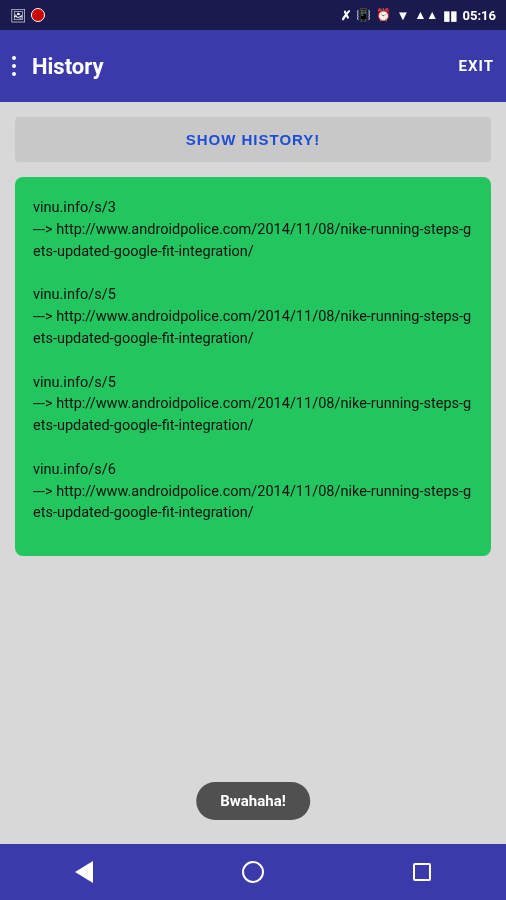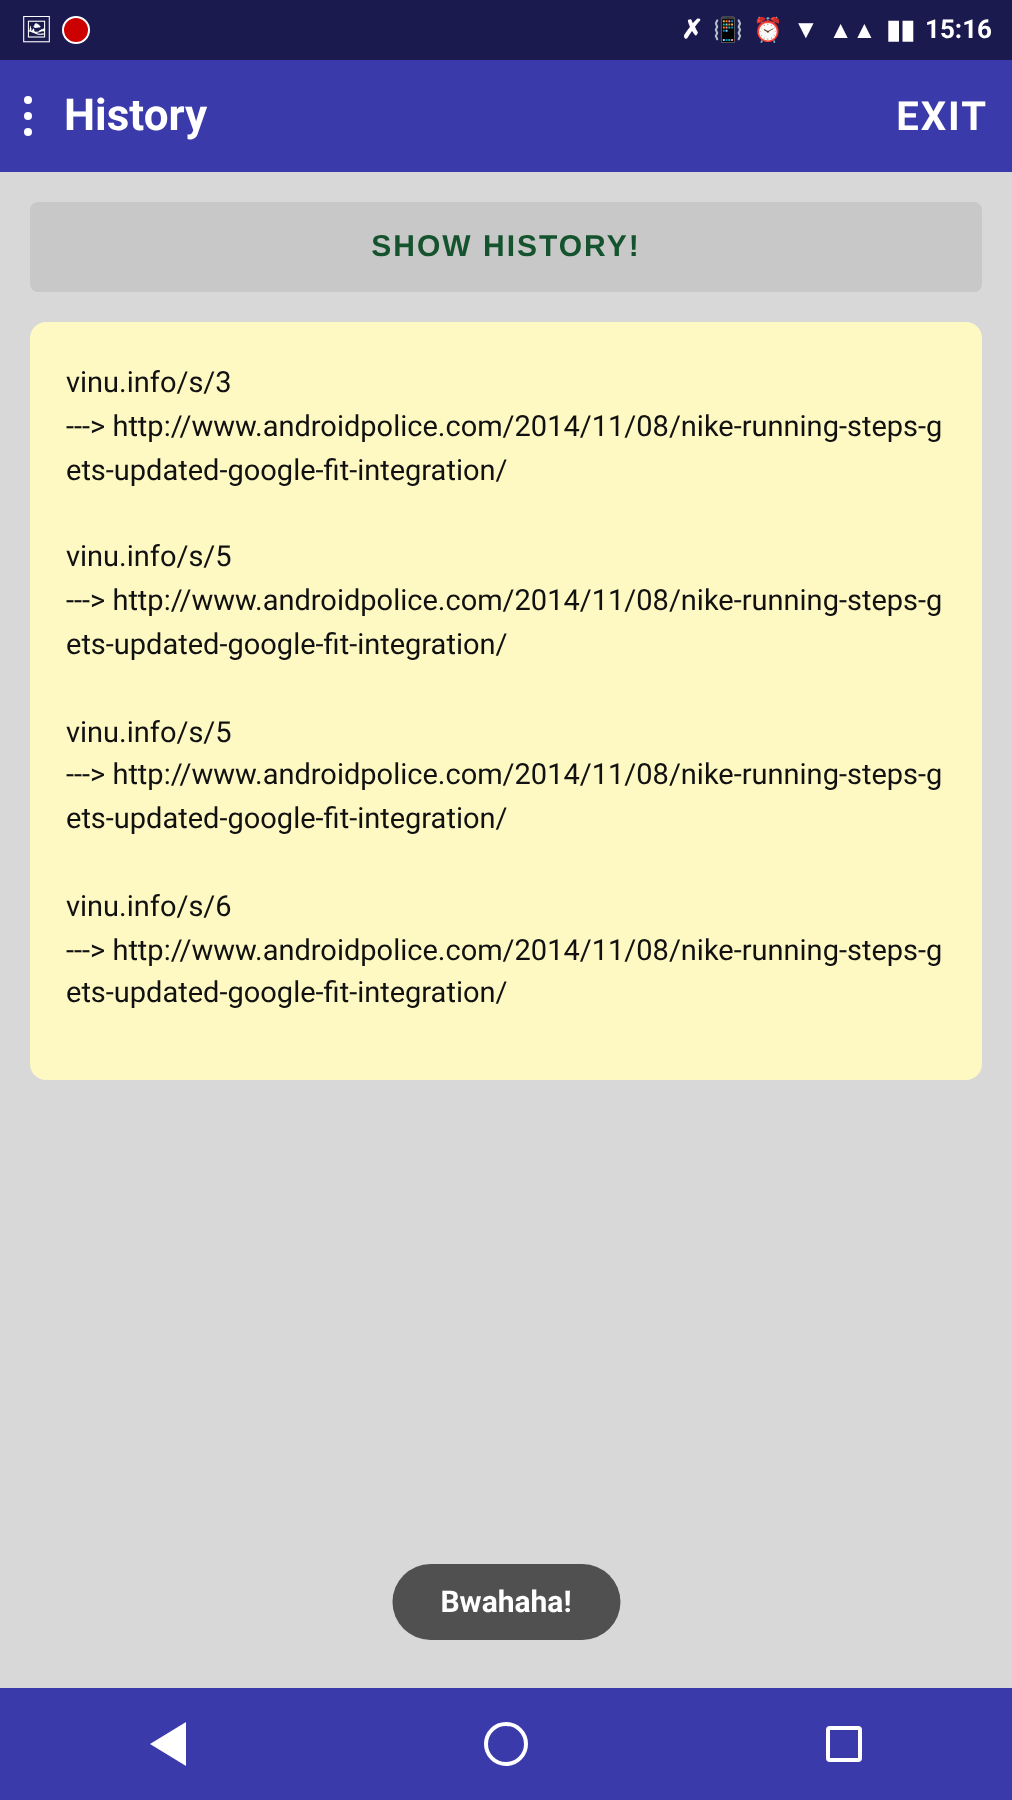--- a/index.html
+++ b/index.html
@@ -40,21 +40,21 @@
       display: flex;
       align-items: center;
       gap: 5px;
       font-size: 12px;
       font-weight: bold;
     }
 
     
     .app-bar {
       width: 100%;
-      height: 56px;
+      height: 72px;
       background-color: #3a3aaa;
       display: flex;
       align-items: center;
       padding: 0 12px;
       color: white;
     }
 
     .menu-icon {
       display: flex;
       flex-direction: column;
@@ -72,21 +72,21 @@
     }
 
     .app-title {
       flex: 1;
       font-size: 22px;
       font-weight: bold;
       color: white;
     }
 
     .exit-button {
-      font-size: 20px;
+      font-size: 15px;
       font-weight: bold;
       color: white;
       cursor: pointer;
       letter-spacing: 1px;
     }
 
     
     .main-content {
       background-color: #d8d8d8;
       padding: 15px;
@@ -96,28 +96,28 @@
 
     .show-history-btn {
       width: 100%;
       padding: 14px;
       background-color: #c8c8c8;
       border: none;
       border-radius: 4px;
       font-size: 15px;
       font-weight: bold;
       letter-spacing: 1px;
-      color: #14532d;
+      color: #1d4ed8;
       cursor: pointer;
       margin-bottom: 15px;
       text-align: center;
     }
 
     .history-card {
-      background-color: #fef9c3;
+      background-color: #22c55e;
       border-radius: 8px;
       padding: 20px 18px;
       font-size: 14.5px;
       color: #111;
       line-height: 1.5;
     }
 
     .history-entry {
       margin-bottom: 22px;
     }
@@ -237,21 +237,21 @@
     <span style="font-size:13px;">🖼</span>
     <span class="notif-dot"></span>
   </div>
   <div class="status-bar-right">
     <span class="icon-bluetooth">✗</span>
     <span class="icon-vibrate">📳</span>
     <span class="icon-alarm">⏰</span>
     <span style="font-size:13px;">▼</span>
     <span style="font-size:12px;">▲▲</span>
     <span class="battery-icon">▮▮</span>
-    <span style="font-weight:bold;font-size:13px;">15:16</span>
+    <span style="font-weight:bold;font-size:13px;">05:16</span>
   </div>
 </div>
 
 <div class="app-bar">
   <div class="menu-icon">
     <span></span>
     <span></span>
     <span></span>
   </div>
   <span class="app-title">History</span>

